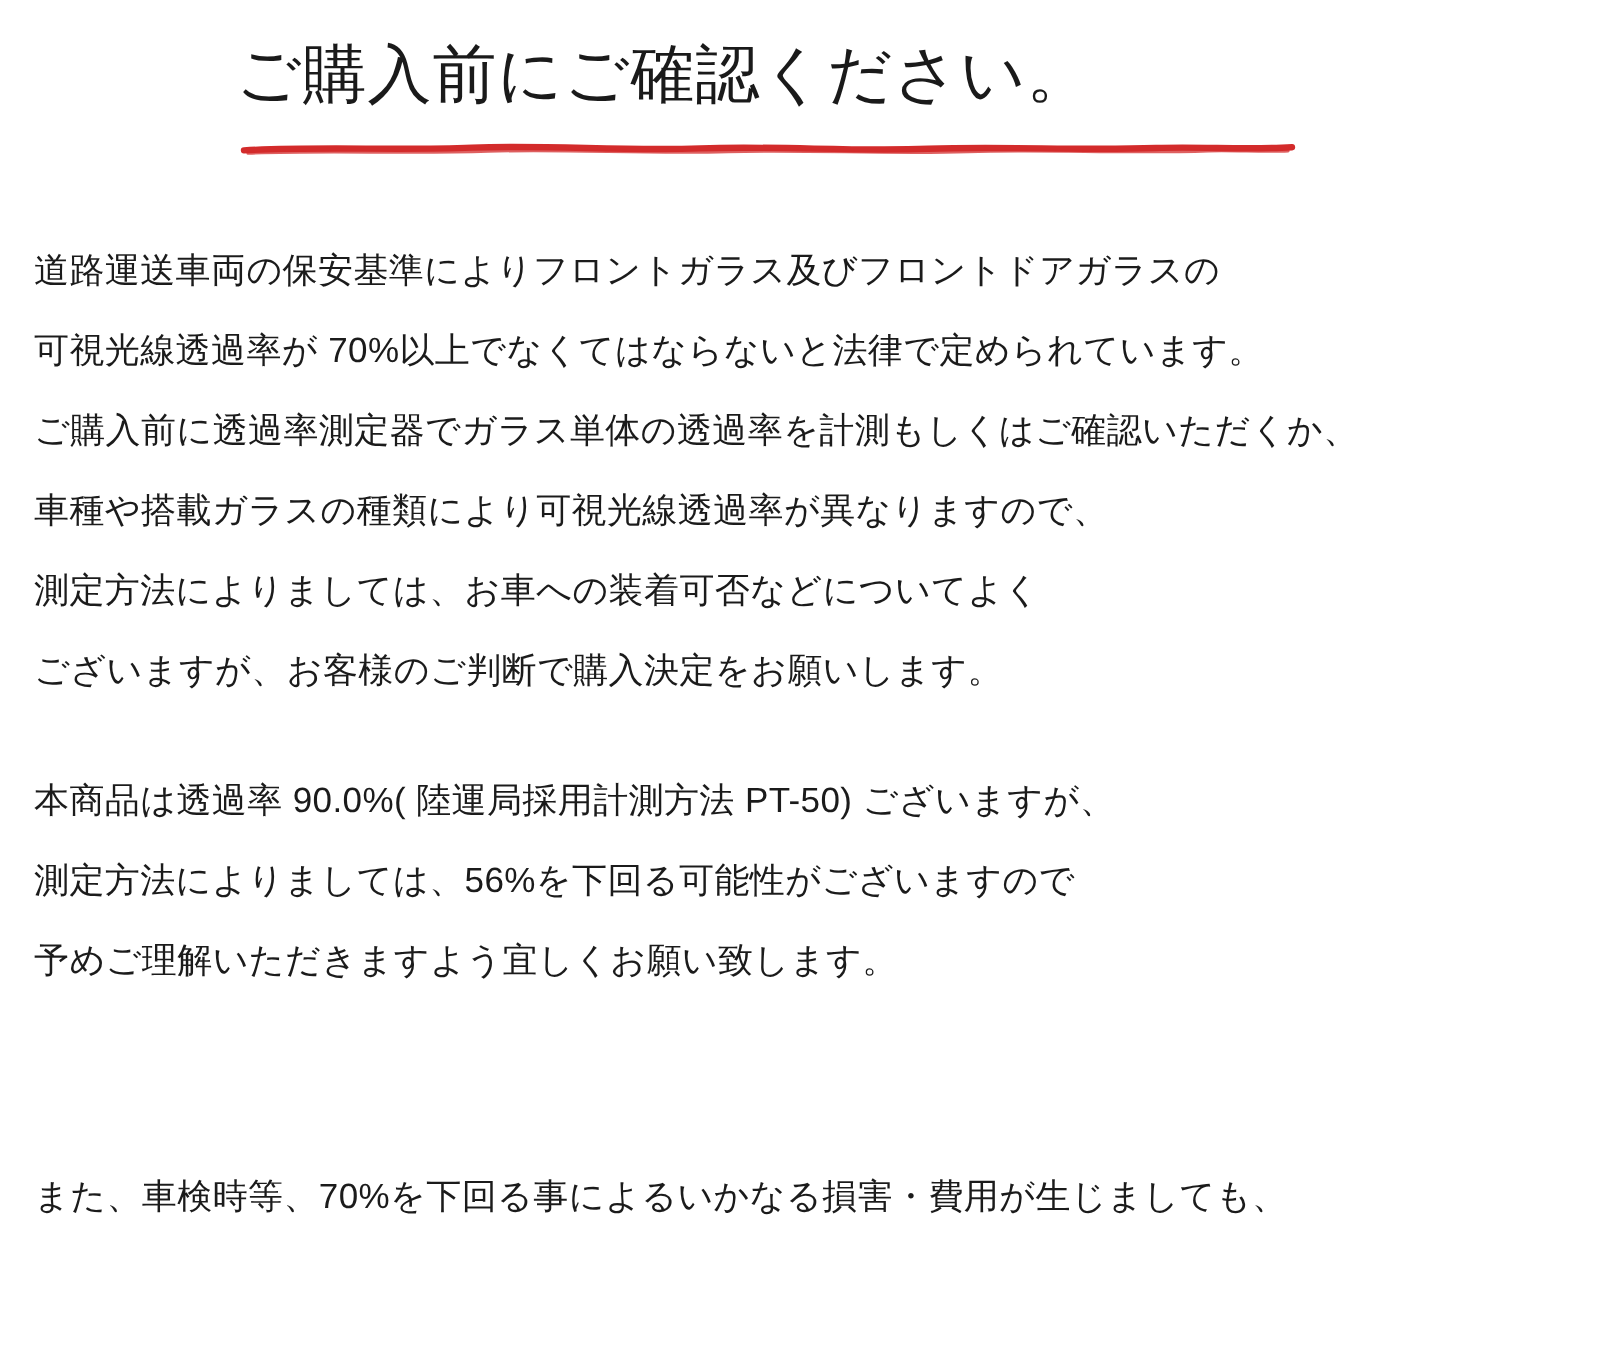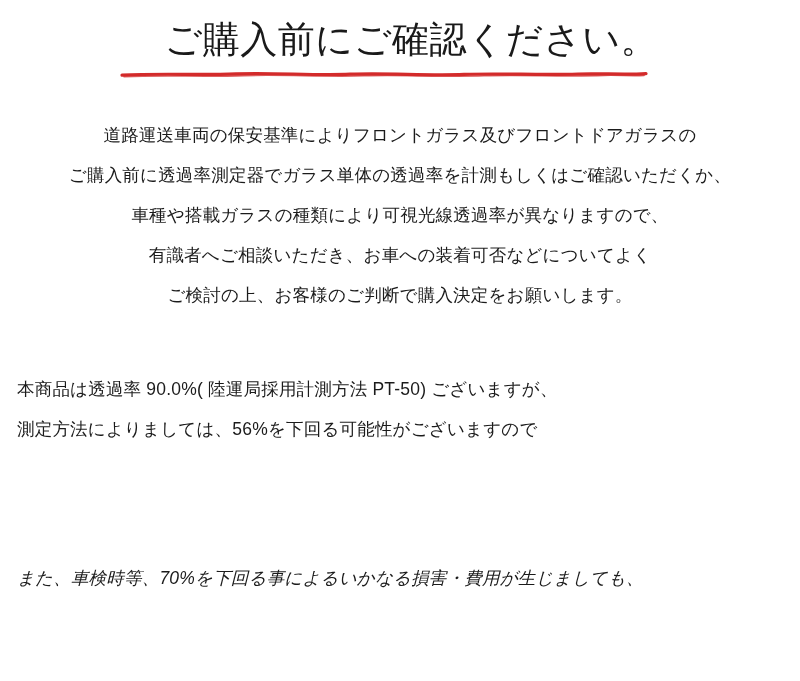--- a/index.html
+++ b/index.html
@@ -20,50 +20,49 @@
     height: 681px;
     box-sizing: border-box;
   }
   .heading-wrap {
     position: absolute;
     left: 118px;
     top: 18px;
     width: 540px;
   }
   .heading {
-    font-size: 37px;
+    font-size: 32px;
     line-height: 1.2;
     letter-spacing: 0.5px;
     font-weight: 400;
     color: #1a1a1a;
     white-space: nowrap;
-    text-align: right;
   }
   .heading-underline {
     position: absolute;
     left: 2px;
     top: 52px;
     width: 528px;
     height: 6px;
   }
   .heading-underline svg {
     display: block;
   }
   .body-block {
     position: absolute;
     left: 17px;
     width: 766px;
     font-size: 17.5px;
     line-height: 40px;
     letter-spacing: 0.2px;
     color: #1b1b1b;
   }
-  .block-1 { top: 115px; text-align: center; }
-  .block-2 { top: 369px; }
-  .block-3 { top: 558px; font-style: italic; }
+  .block-1 { top: 115px; }
+  .block-2 { top: 380px; }
+  .block-3 { top: 578px; }
   .body-line {
     white-space: nowrap;
   }
 </style>
 </head>
 <body>
 
 <div class="page">
 
   <div class="heading-wrap">
@@ -71,28 +70,30 @@
     <div class="heading-underline">
       <svg width="528" height="8" viewBox="0 0 528 8" xmlns="http://www.w3.org/2000/svg">
         <path d="M2,5.2 C40,3.0 78,5.4 116,3.8 C154,2.4 192,5.6 230,4.2 C268,2.8 306,5.8 344,4.4 C382,3.0 420,5.4 458,4.0 C480,3.2 504,5.0 526,3.6" fill="none" stroke="#d32b2b" stroke-width="3.2" stroke-linecap="round"></path>
         <path d="M4,6.6 C44,5.0 84,7.0 124,5.6 C164,4.4 204,7.0 244,5.8 C284,4.6 324,7.2 364,5.8 C404,4.6 444,6.8 484,5.4 C498,4.9 512,6.2 524,5.4" fill="none" stroke="#d32b2b" stroke-width="1.6" stroke-linecap="round" opacity="0.75"></path>
       </svg>
     </div>
   </div>
 
   <div class="body-block block-1">
     <div class="body-line">道路運送車両の保安基準によりフロントガラス及びフロントドアガラスの</div>
+    <div class="body-line">可視光線透過率が 70%以上でなくてはならないと法律で定められています。</div>
     <div class="body-line">ご購入前に透過率測定器でガラス単体の透過率を計測もしくはご確認いただくか、</div>
     <div class="body-line">車種や搭載ガラスの種類により可視光線透過率が異なりますので、</div>
-    <div class="body-line">有識者へご相談いただき、お車への装着可否などについてよく</div>
-    <div class="body-line">ご検討の上、お客様のご判断で購入決定をお願いします。</div>
+    <div class="body-line">測定方法によりましては、お車への装着可否などについてよく</div>
+    <div class="body-line">ございますが、お客様のご判断で購入決定をお願いします。</div>
   </div>
 
   <div class="body-block block-2">
     <div class="body-line">本商品は透過率 90.0%( 陸運局採用計測方法 PT-50) ございますが、</div>
     <div class="body-line">測定方法によりましては、56%を下回る可能性がございますので</div>
+    <div class="body-line">予めご理解いただきますよう宜しくお願い致します。</div>
   </div>
 
   <div class="body-block block-3">
     <div class="body-line">また、車検時等、70%を下回る事によるいかなる損害・費用が生じましても、</div>
   </div>
 
 </div>
 
 </body></html>

